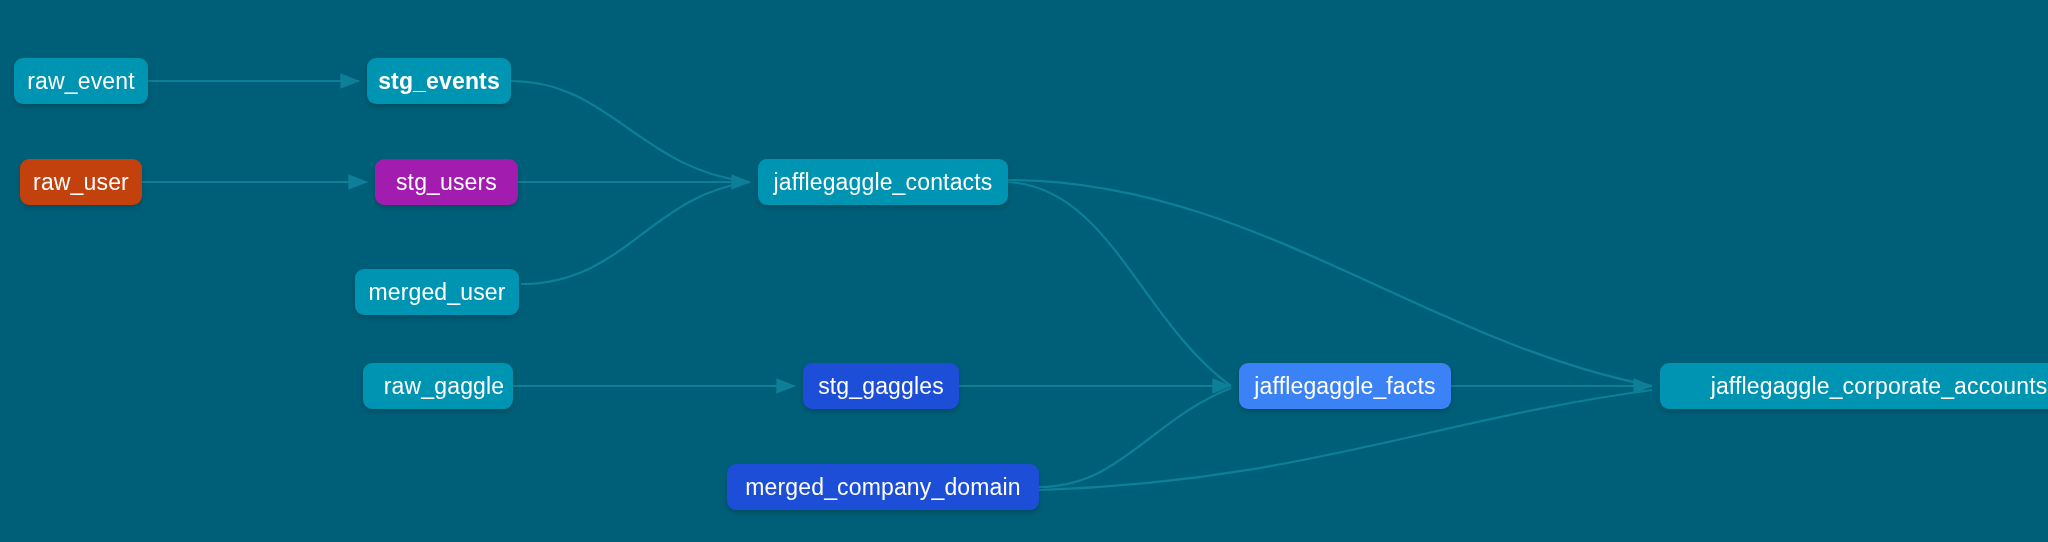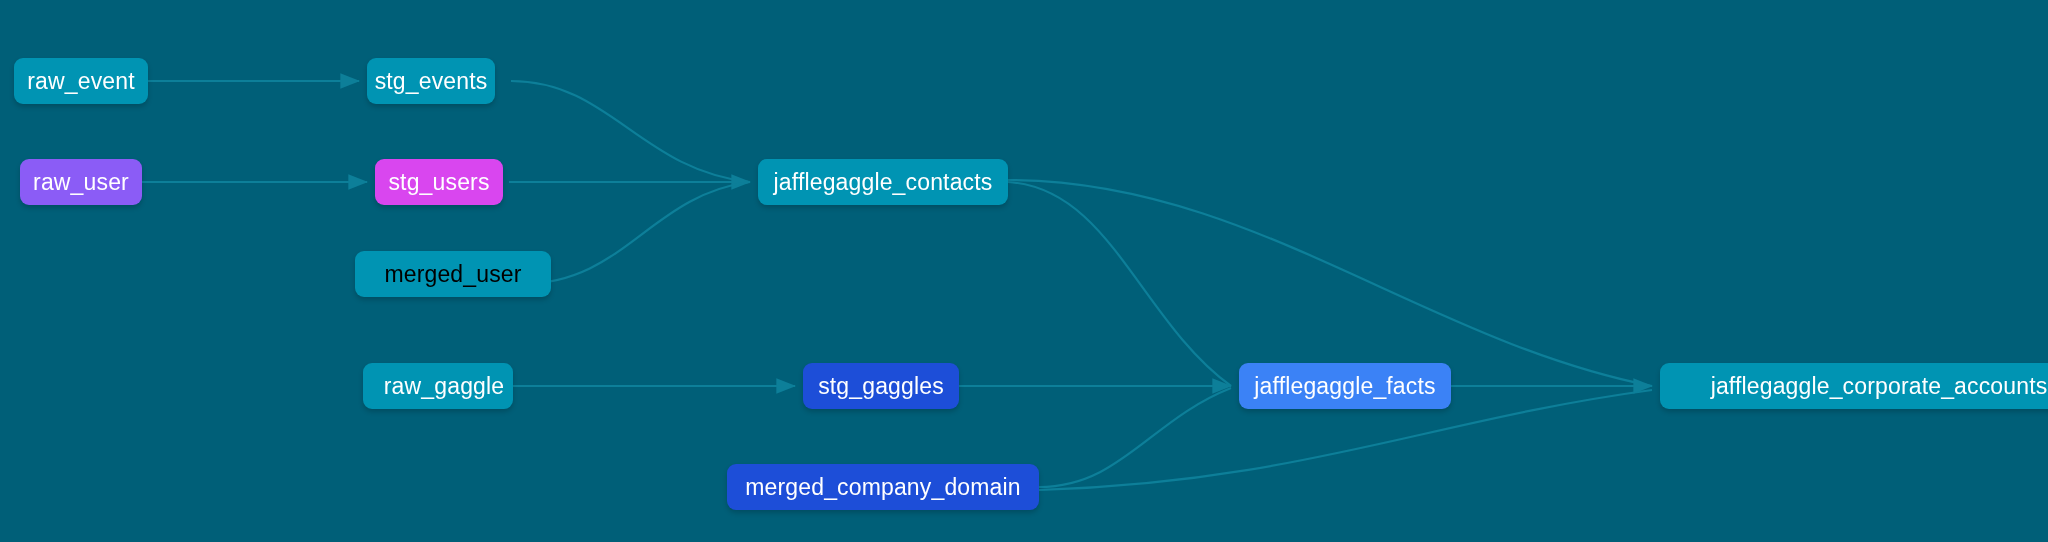--- a/index.html
+++ b/index.html
@@ -93,30 +93,30 @@
         <path class="edge-path" d="M 1039,467 C 1120,467 1150,400 1231,368" stroke="#0d7f99"></path>
         <path class="edge-path" d="M 1039,470 C 1300,462 1430,400 1652,370" stroke="#0d7f99"></path>
         <path class="edge-path" d="M 1451,366 L 1652,366" stroke="#0d7f99" marker-end="url(#arrowhead)"></path>
       </g>
   </svg>
 
   <div id="node-group">
       <div class="node" style="left: 14px; top: 38px; width: 134px; background: rgb(0, 148, 179); color: rgb(255, 255, 255);">
         <span class="node-label">raw_event</span>
       </div>
-      <div class="node" style="left: 20px; top: 139px; width: 122px; background: #8b5cf6; color: rgb(255, 255, 255);">
+      <div class="node" style="left: 20px; top: 139px; width: 122px; background: #c2410c; color: rgb(255, 255, 255);">
         <span class="node-label">raw_user</span>
       </div>
-      <div class="node" style="left: 367px; top: 38px; width: 128px; background: rgb(0, 148, 179); color: rgb(255, 255, 255);">
+      <div class="node" style="left: 367px; top: 38px; width: 144px; background: rgb(0, 148, 179); color: rgb(255, 255, 255); font-weight: bold;">
         <span class="node-label">stg_events</span>
       </div>
-      <div class="node" style="left: 375px; top: 139px; width: 128px; background: #d946ef; color: rgb(255, 255, 255);">
+      <div class="node" style="left: 375px; top: 139px; width: 143px; background: #a21caf; color: rgb(255, 255, 255);">
         <span class="node-label">stg_users</span>
       </div>
-      <div class="node" style="left: 355px; top: 231px; width: 196px; background: rgb(0, 148, 179); color: #000000;">
+      <div class="node" style="left: 355px; top: 249px; width: 164px; background: rgb(0, 148, 179); color: #ffffff;">
         <span class="node-label">merged_user</span>
       </div>
       <div class="node" style="left: 363px; top: 343px; width: 150px; background: rgb(0, 148, 179); color: rgb(255, 255, 255); padding-left: 28px;">
         <span class="node-label">raw_gaggle</span>
       </div>
       <div class="node" style="left: 803px; top: 343px; width: 156px; background: #1d4ed8; color: rgb(255, 255, 255);">
         <span class="node-label">stg_gaggles</span>
       </div>
       <div class="node" style="left: 758px; top: 139px; width: 250px; background: rgb(0, 148, 179); color: rgb(255, 255, 255);">
         <span class="node-label">jafflegaggle_contacts</span>

